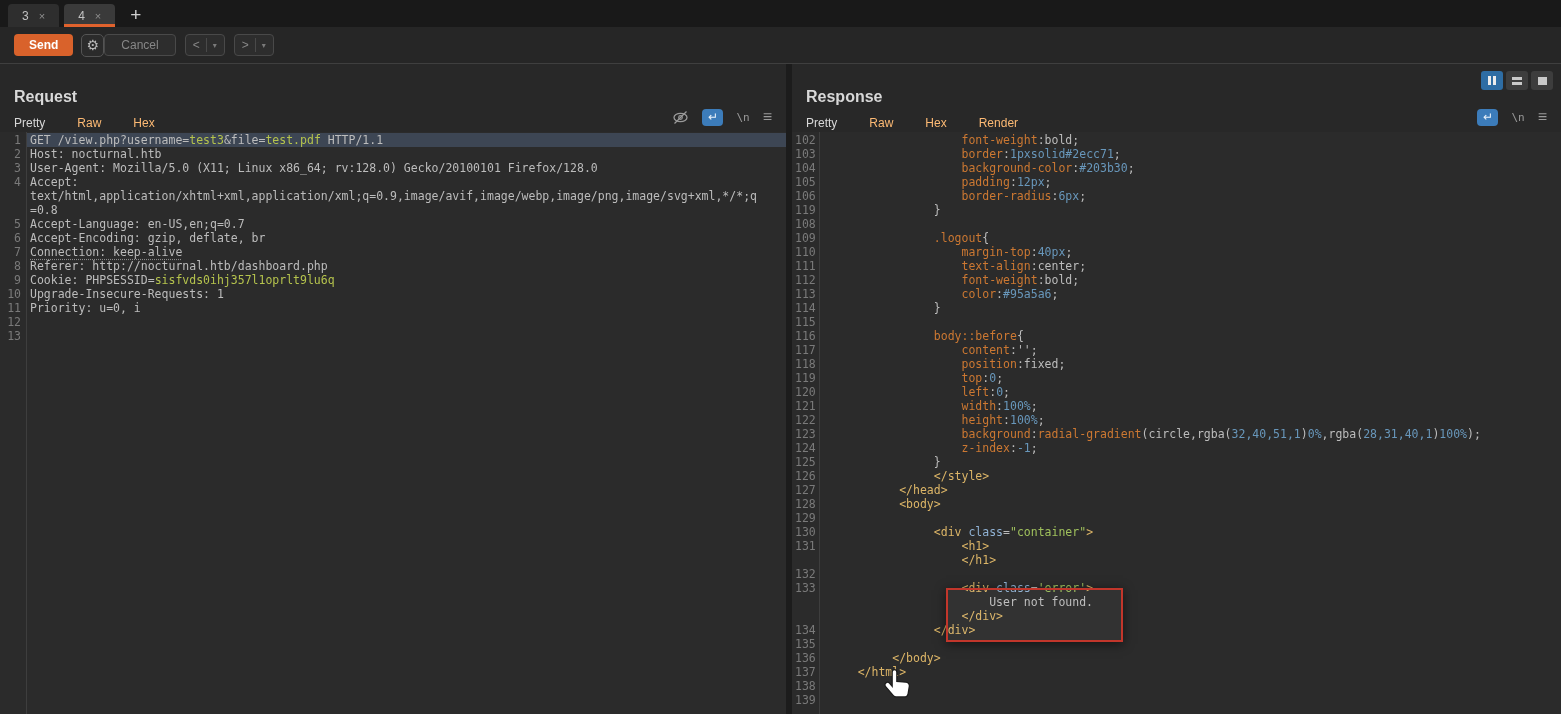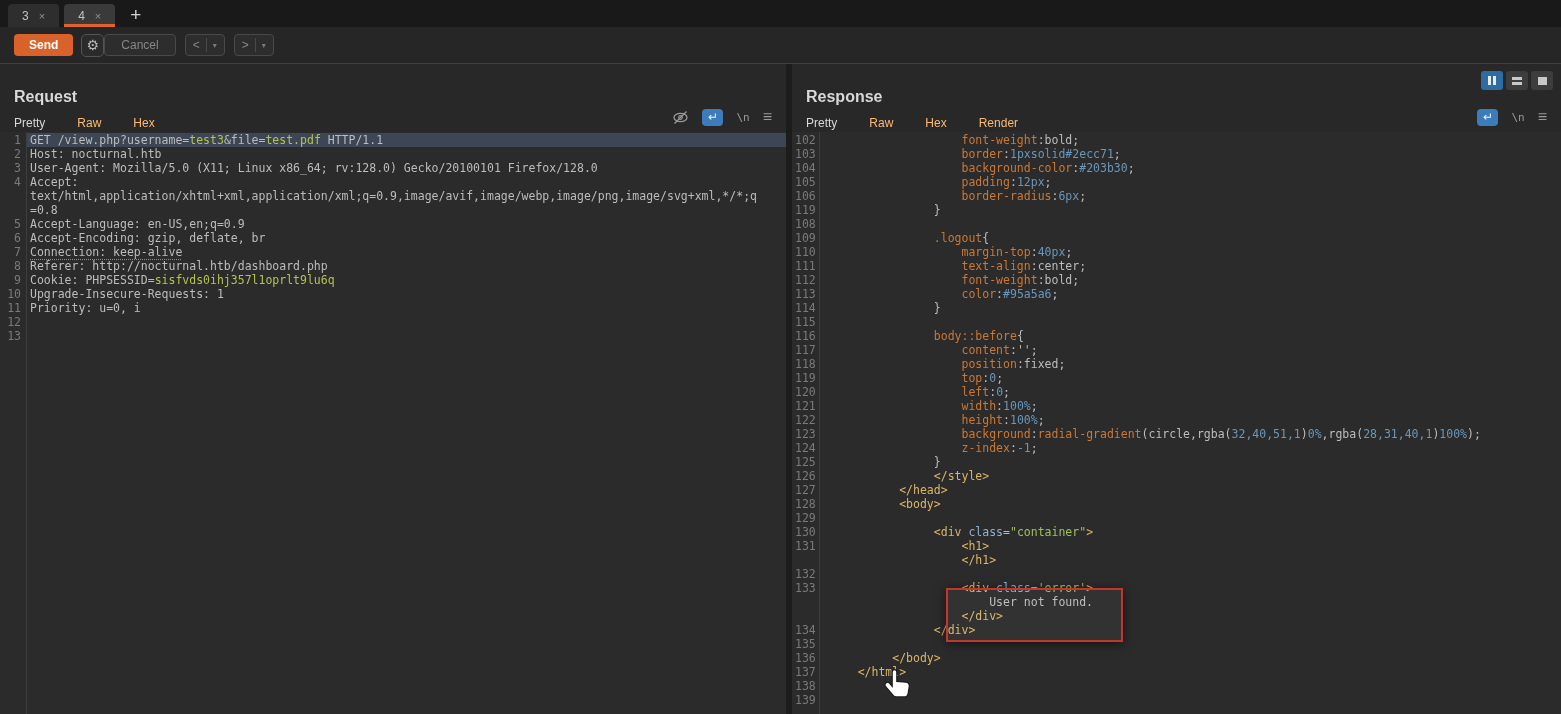--- a/index.html
+++ b/index.html
@@ -144,21 +144,21 @@
         <div class="row">
           <span class="ln"></span>
           <span class="lc"><span class="p">text/html,application/xhtml+xml,application/xml;q=0.9,image/avif,image/webp,image/png,image/svg+xml,*/*;q</span></span>
         </div>
         <div class="row">
           <span class="ln"></span>
           <span class="lc"><span class="p">=0.8</span></span>
         </div>
         <div class="row">
           <span class="ln">5</span>
-          <span class="lc"><span class="p">Accept-Language: en-US,en;q=0.9</span></span>
+          <span class="lc"><span class="p">Accept-Language: en-US,en;q=0.7</span></span>
         </div>
         <div class="row">
           <span class="ln">6</span>
           <span class="lc"><span class="p">Accept-Encoding: gzip, deflate, br</span></span>
         </div>
         <div class="row">
           <span class="ln">7</span>
           <span class="lc"><span class="u">Connection: keep-alive</span></span>
         </div>
         <div class="row">

